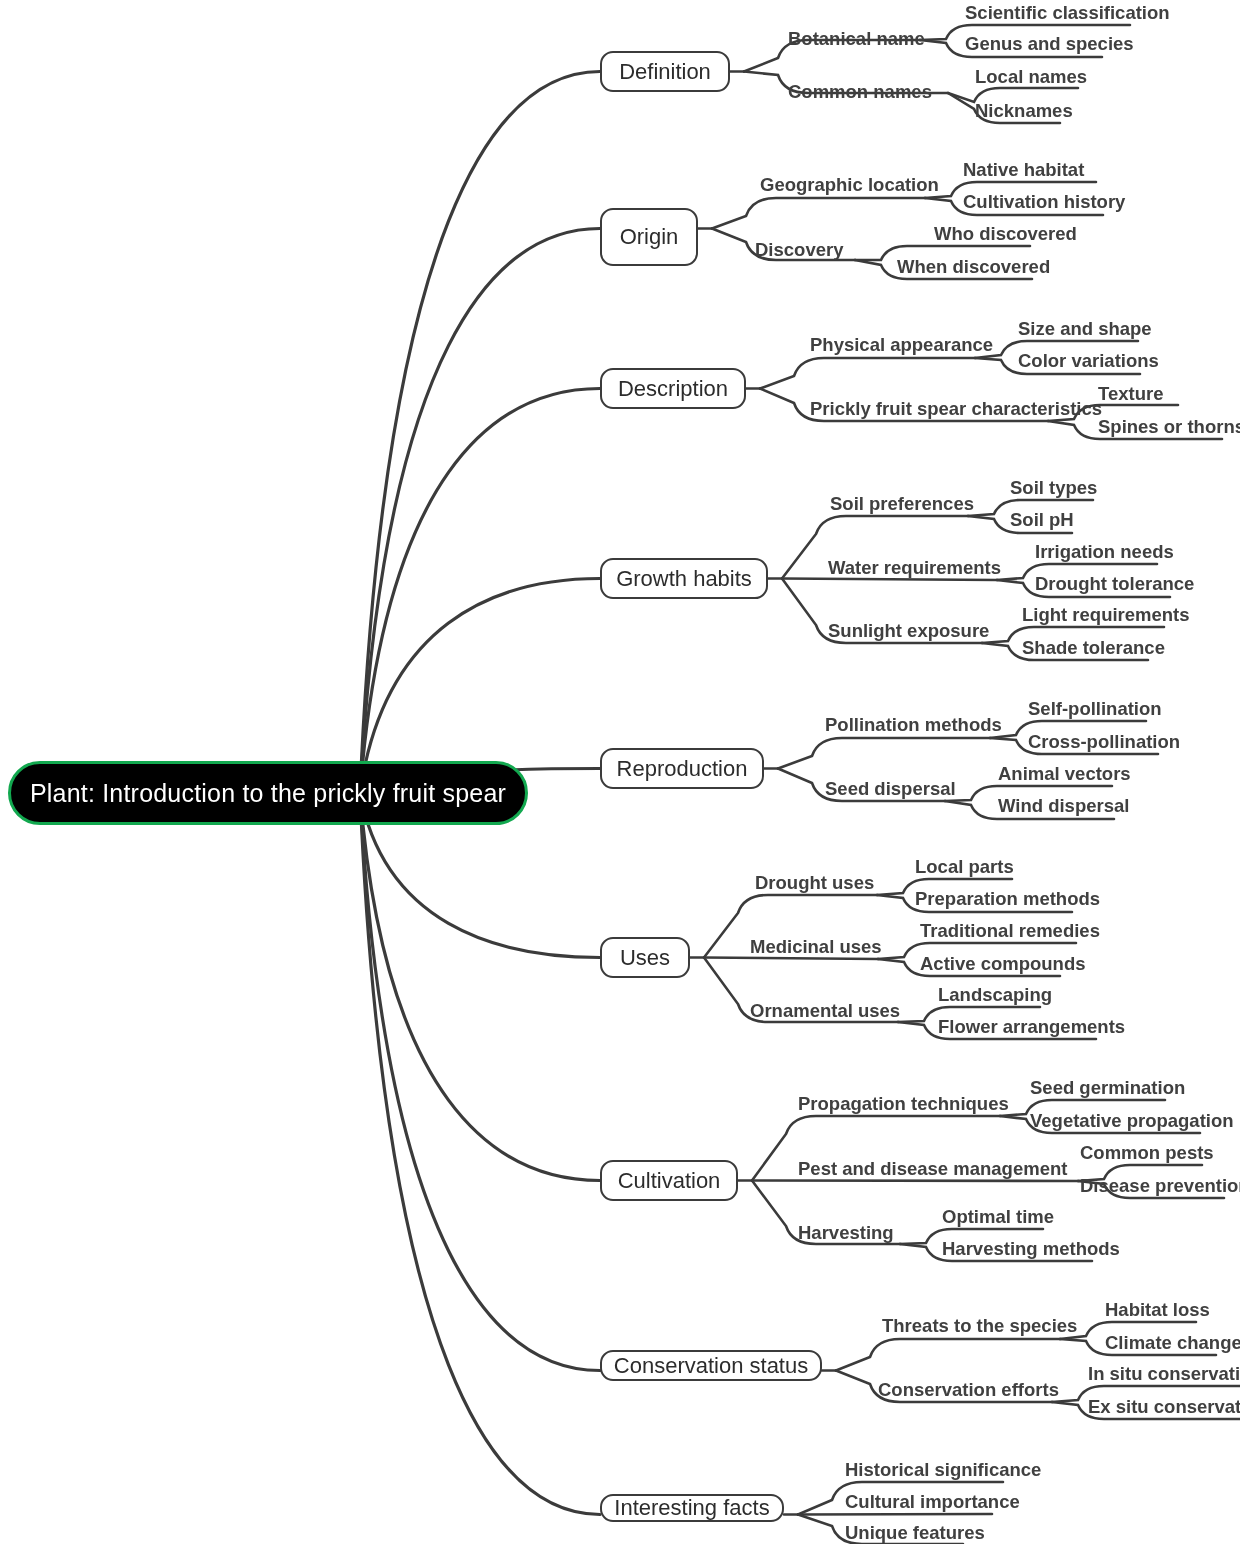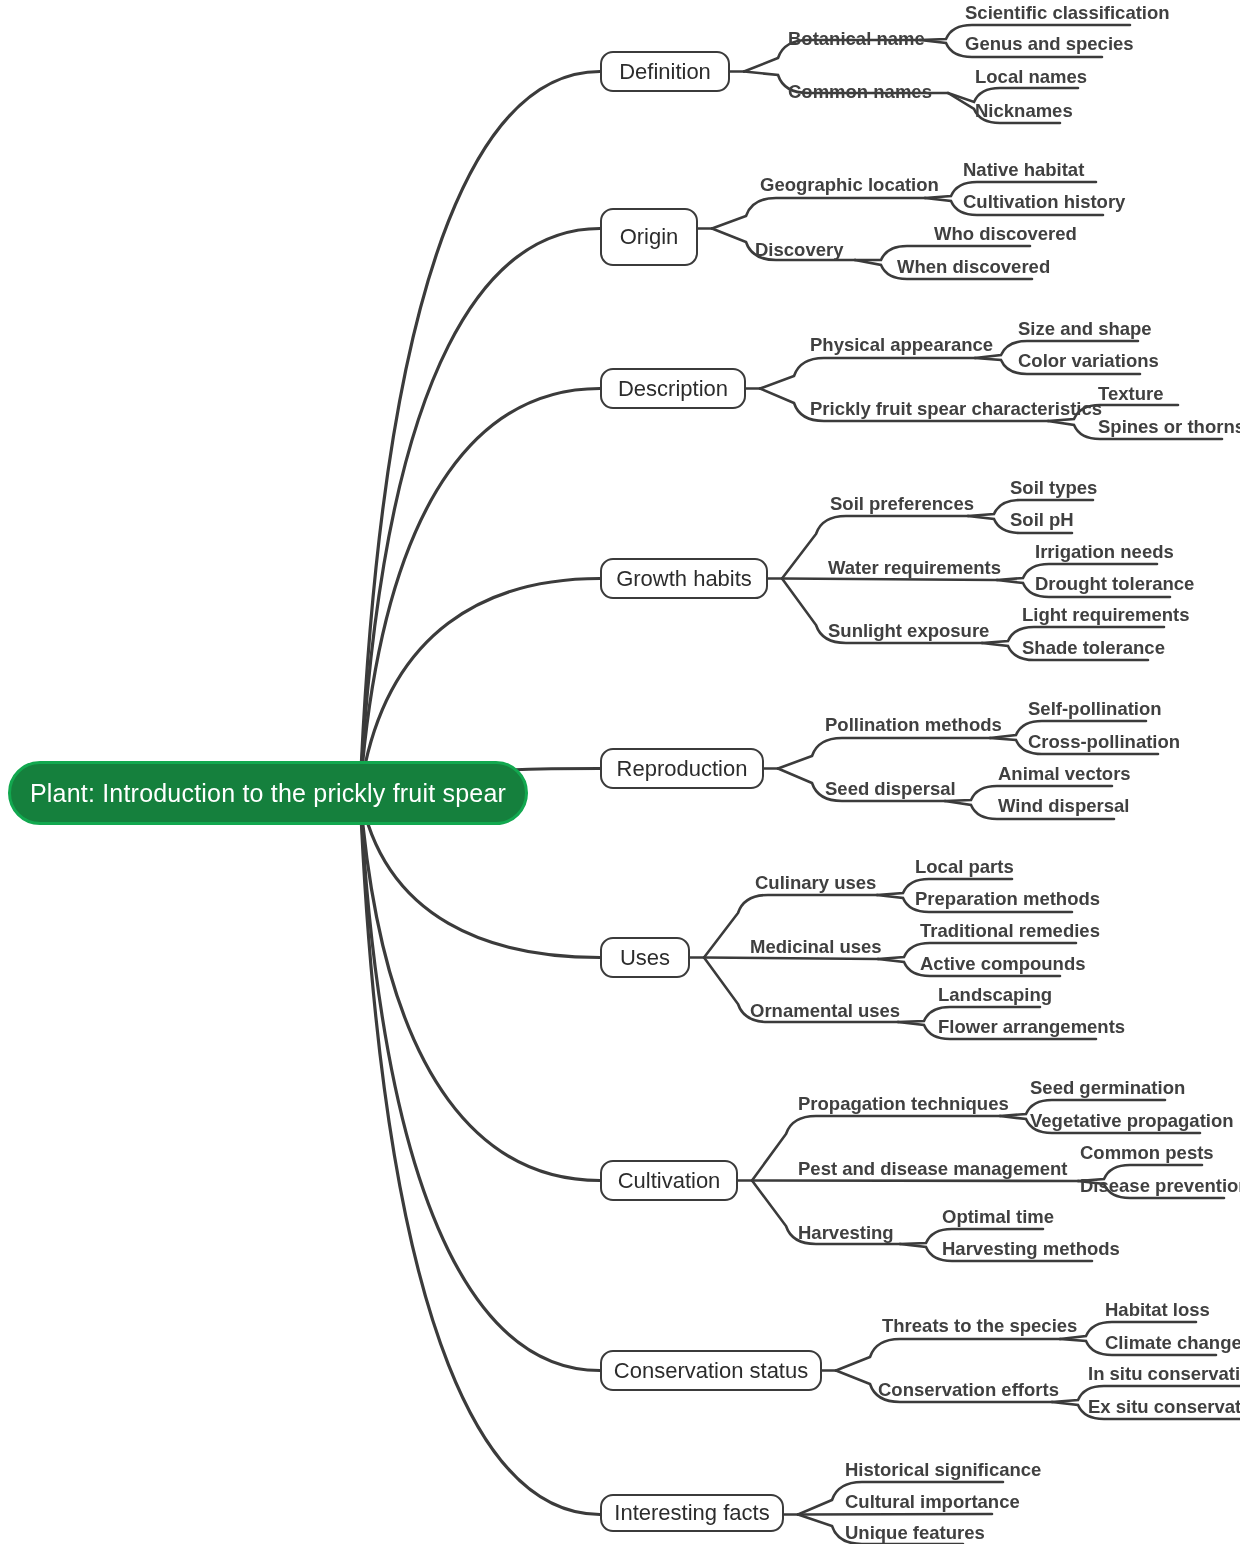--- a/index.html
+++ b/index.html
@@ -3,21 +3,21 @@
 <meta charset="utf-8">
 <style>
   html,body{margin:0;padding:0;background:#ffffff;}
   body{font-family:"Liberation Sans",sans-serif;}
   #stage{position:relative;width:1240px;height:1544px;background:#ffffff;overflow:hidden;}
   svg#edges{position:absolute;left:0;top:0;width:1240px;height:1544px;}
   .edge{fill:none;stroke:#3b3b3b;stroke-width:2.6;stroke-linecap:round;}
   .edge.root{stroke-width:3.2;}
   .node{position:absolute;box-sizing:border-box;}
   .root-node{
-    background:#15803d;border:3.5px solid #12a84f;border-radius:34px;
+    background:#000000;border:3.5px solid #12a84f;border-radius:34px;
     display:flex;align-items:center;justify-content:center;
     color:#ffffff;font-size:25px;letter-spacing:.2px;white-space:nowrap;
   }
   .l1-node{
     background:#ffffff;border:2.4px solid #3b3b3b;border-radius:13px;
     display:flex;align-items:center;justify-content:center;
     color:#2c2c2c;font-size:22px;white-space:nowrap;
   }
   .txt-node{
     color:#404040;white-space:nowrap;line-height:1;
@@ -162,51 +162,51 @@
       </div>
       <div class="txt-node l2-node" style="position: absolute; left: 825px; top: 716px;">Pollination methods</div>
       <div class="txt-node l3-node" style="position: absolute; left: 1028px; top: 700px;">Self-pollination</div>
       <div class="txt-node l3-node" style="position: absolute; left: 1028px; top: 733px;">Cross-pollination</div>
       <div class="txt-node l2-node" style="position: absolute; left: 825px; top: 780px;">Seed dispersal</div>
       <div class="txt-node l3-node" style="position: absolute; left: 998px; top: 765px;">Animal vectors</div>
       <div class="txt-node l3-node" style="position: absolute; left: 998px; top: 797px;">Wind dispersal</div>
       <div class="node l1-node" style="left: 600px; top: 937px; width: 90px; height: 41px;">
         <span>Uses</span>
       </div>
-      <div class="txt-node l2-node" style="position: absolute; left: 755px; top: 874px;">Culinary uses</div>
+      <div class="txt-node l2-node" style="position: absolute; left: 755px; top: 874px;">Drought uses</div>
       <div class="txt-node l3-node" style="position: absolute; left: 915px; top: 858px;">Local parts</div>
       <div class="txt-node l3-node" style="position: absolute; left: 915px; top: 890px;">Preparation methods</div>
       <div class="txt-node l2-node" style="position: absolute; left: 750px; top: 938px;">Medicinal uses</div>
       <div class="txt-node l3-node" style="position: absolute; left: 920px; top: 922px;">Traditional remedies</div>
       <div class="txt-node l3-node" style="position: absolute; left: 920px; top: 955px;">Active compounds</div>
       <div class="txt-node l2-node" style="position: absolute; left: 750px; top: 1002px;">Ornamental uses</div>
       <div class="txt-node l3-node" style="position: absolute; left: 938px; top: 986px;">Landscaping</div>
       <div class="txt-node l3-node" style="position: absolute; left: 938px; top: 1018px;">Flower arrangements</div>
       <div class="node l1-node" style="left: 600px; top: 1160px; width: 138px; height: 41px;">
         <span>Cultivation</span>
       </div>
       <div class="txt-node l2-node" style="position: absolute; left: 798px; top: 1095px;">Propagation techniques</div>
       <div class="txt-node l3-node" style="position: absolute; left: 1030px; top: 1079px;">Seed germination</div>
       <div class="txt-node l3-node" style="position: absolute; left: 1030px; top: 1112px;">Vegetative propagation</div>
       <div class="txt-node l2-node" style="position: absolute; left: 798px; top: 1160px;">Pest and disease management</div>
       <div class="txt-node l3-node" style="position: absolute; left: 1080px; top: 1144px;">Common pests</div>
       <div class="txt-node l3-node" style="position: absolute; left: 1080px; top: 1177px;">Disease prevention</div>
       <div class="txt-node l2-node" style="position: absolute; left: 798px; top: 1224px;">Harvesting</div>
       <div class="txt-node l3-node" style="position: absolute; left: 942px; top: 1208px;">Optimal time</div>
       <div class="txt-node l3-node" style="position: absolute; left: 942px; top: 1240px;">Harvesting methods</div>
-      <div class="node l1-node" style="left: 600px; top: 1350px; width: 222px; height: 41px;">
+      <div class="node l1-node" style="left: 600px; top: 1350px; width: 222px; height: 31px;">
         <span>Conservation status</span>
       </div>
       <div class="txt-node l2-node" style="position: absolute; left: 882px; top: 1317px;">Threats to the species</div>
       <div class="txt-node l3-node" style="position: absolute; left: 1105px; top: 1301px;">Habitat loss</div>
       <div class="txt-node l3-node" style="position: absolute; left: 1105px; top: 1334px;">Climate change</div>
       <div class="txt-node l2-node" style="position: absolute; left: 878px; top: 1381px;">Conservation efforts</div>
       <div class="txt-node l3-node" style="position: absolute; left: 1088px; top: 1365px;">In situ conservation</div>
       <div class="txt-node l3-node" style="position: absolute; left: 1088px; top: 1398px;">Ex situ conservation</div>
-      <div class="node l1-node" style="left: 600px; top: 1494px; width: 184px; height: 38px;">
+      <div class="node l1-node" style="left: 600px; top: 1494px; width: 184px; height: 28px;">
         <span>Interesting facts</span>
       </div>
       <div class="txt-node l2-node" style="position: absolute; left: 845px; top: 1461px;">Historical significance</div>
       <div class="txt-node l2-node" style="position: absolute; left: 845px; top: 1493px;">Cultural importance</div>
       <div class="txt-node l2-node" style="position: absolute; left: 845px; top: 1524px;">Unique features</div>
     </div>
 
 </div>
 
 </body></html>

